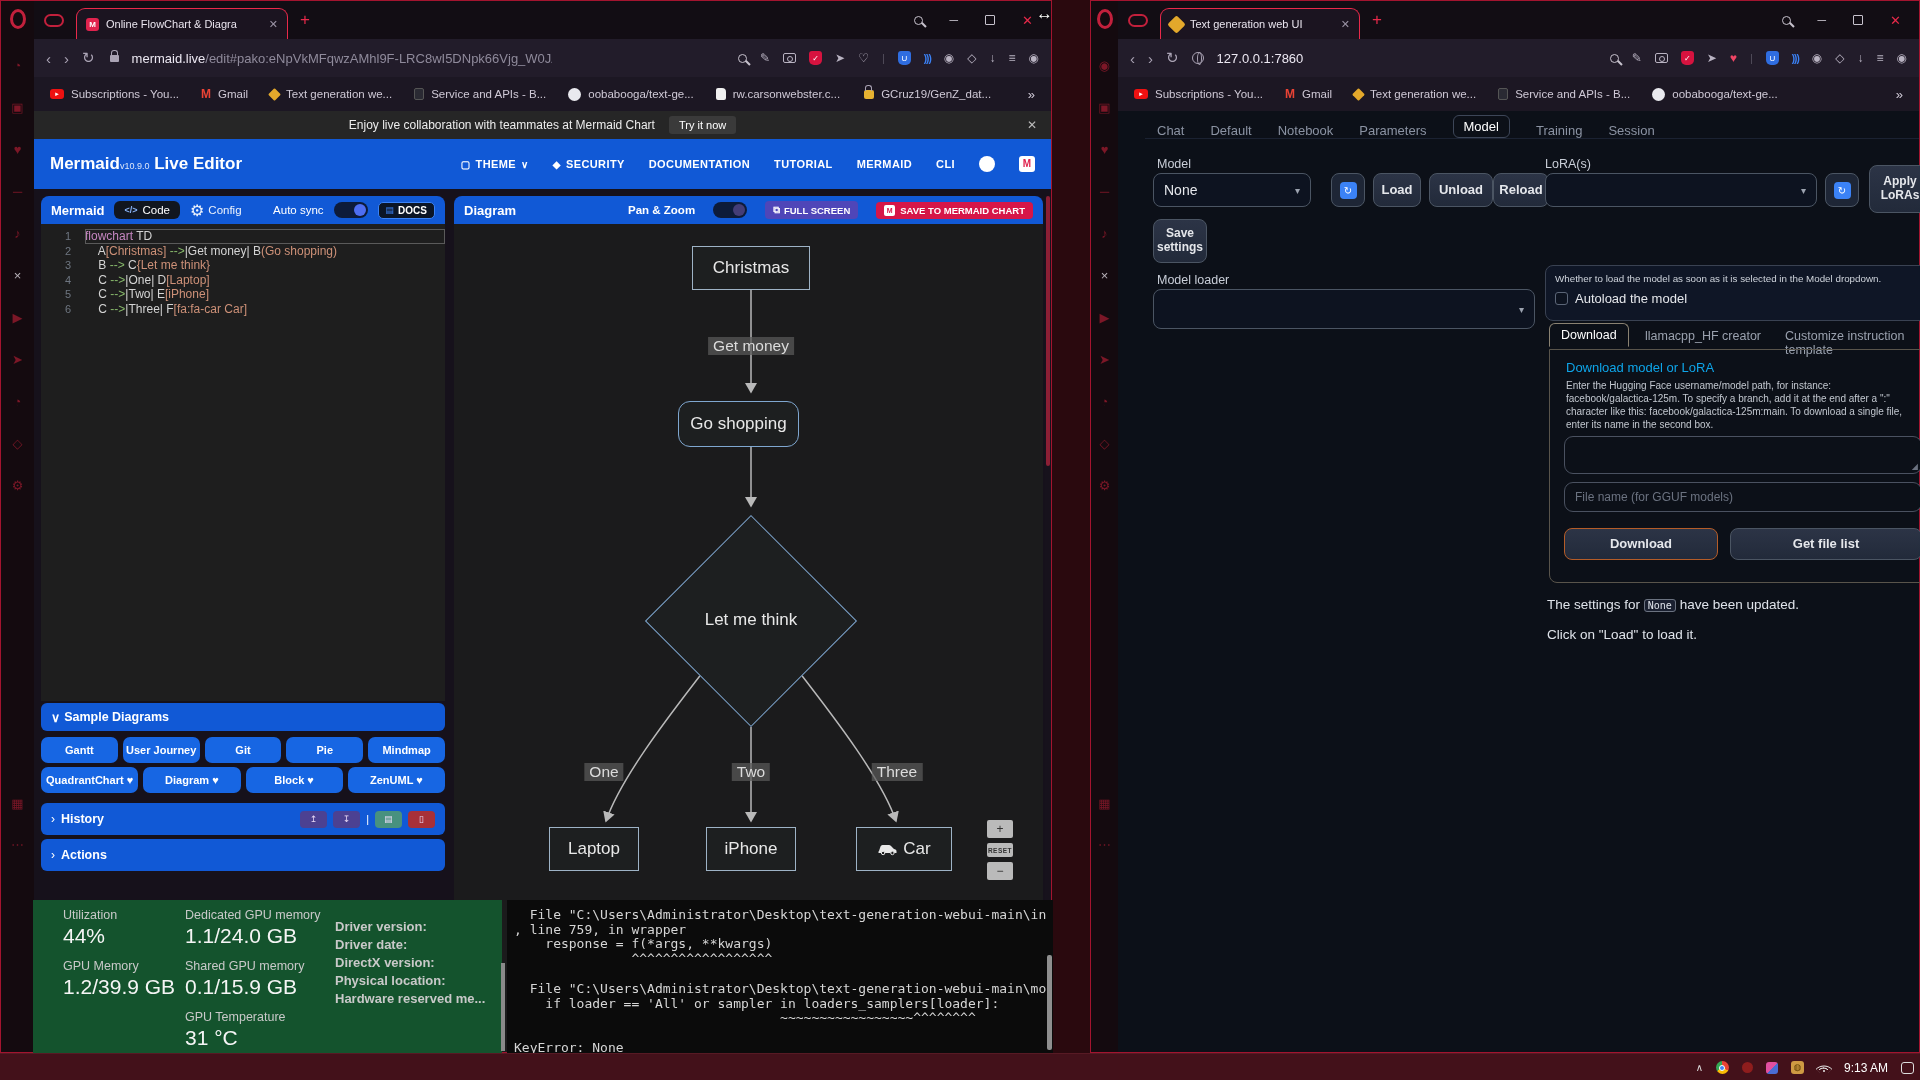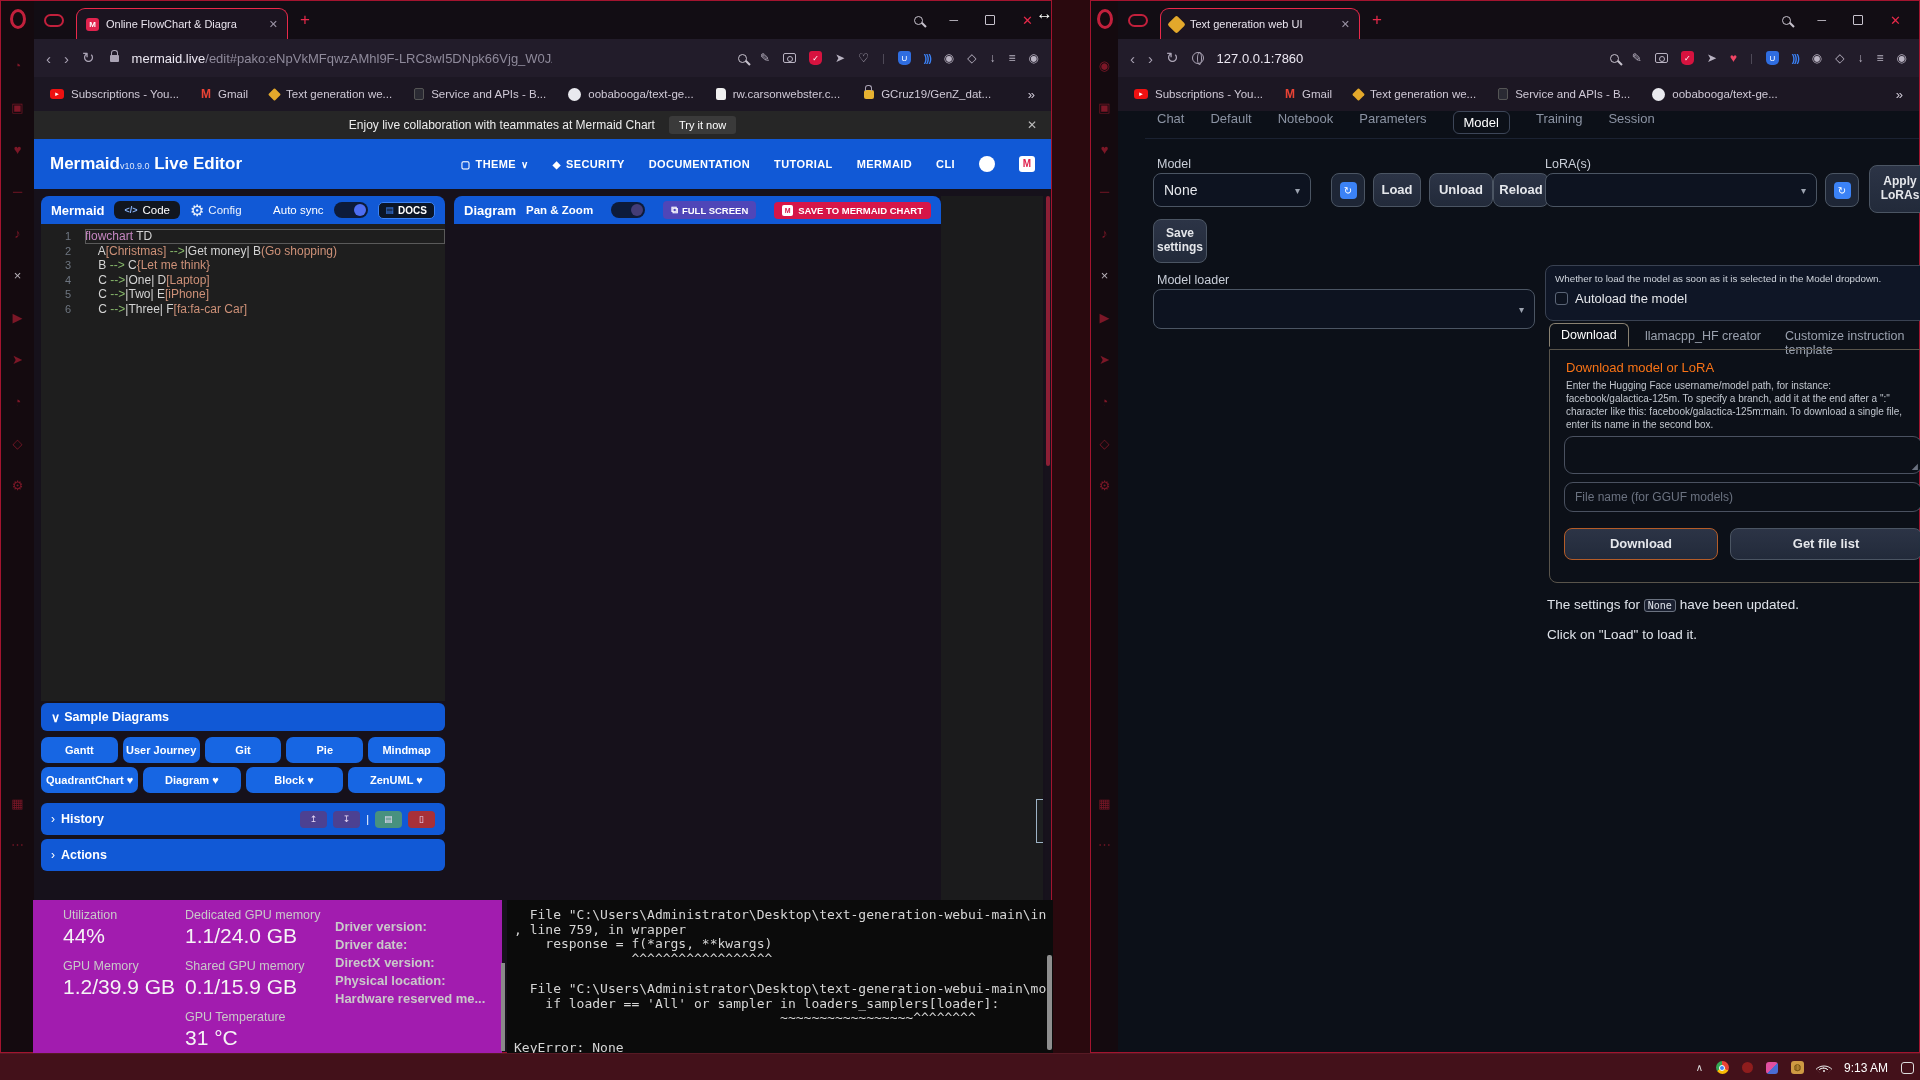--- a/index.html
+++ b/index.html
@@ -103,69 +103,69 @@
   .sbtn{flex:1;height:26px;background:#1766e3;border-radius:7px;color:#fff;font-size:11px;font-weight:bold;display:flex;align-items:center;justify-content:center;}
   .bar{height:32px;background:#1159d6;border-radius:6px;display:flex;align-items:center;padding:0 10px;color:#fff;gap:6px;flex:none;}
   .bar.hist{margin-top:10px;}
   .bar.act{margin-top:4px;}
   .bar .chev{font-size:12px;}
   .bar .t{font-weight:bold;font-size:12.5px;}
   .hbtns{margin-left:auto;display:flex;gap:6px;align-items:center;}
   .hbtn{width:27px;height:17px;border-radius:4px;color:#e8d9f5;font-size:9px;display:flex;align-items:center;justify-content:center;}
   .hb-purple{background:#4c4192;} .hb-green{background:#48917f;} .hb-red{background:#a83038;}
   .hsep{color:#fff;font-size:11px;}
-  .right-pane{flex:1;margin-left:9px;margin-right:8px;display:flex;flex-direction:row;}
+  .right-pane{flex:1;margin-left:9px;margin-right:8px;display:flex;flex-direction:column;}
   .dg-head{border-radius:8px 8px 0 0;}
   .dg-right{margin-left:auto;display:flex;align-items:center;gap:18px;}
   .dg-right .pz{font-size:11.5px;font-weight:bold;}
   .fsbtn{background:#4f46b8;border-radius:4px;padding:3px 8px;font-size:9.5px;font-weight:bold;display:flex;gap:4px;align-items:center;}
   .savebtn{background:#d61648;border-radius:4px;padding:3px 8px;font-size:9.5px;font-weight:bold;display:flex;gap:5px;align-items:center;}
   .savebtn .mi{width:11px;height:11px;background:#fff;border-radius:2px;color:#d61648;font-size:7px;font-weight:bold;text-align:center;line-height:11px;}
   .canvas{position:relative;flex:1;background:#1b1b1c;overflow:hidden;}
   .node{position:absolute;background:#1d1f20;border:1px solid #9eb3c6;color:#e8e8e8;font-size:17px;display:flex;align-items:center;justify-content:center;gap:6px;}
   .node.round{border-radius:12px;border-color:#7fa7d0;}
   .diamond{position:absolute;width:150px;height:150px;left:222px;top:322px;transform:rotate(45deg);background:#1d1f20;border:1px solid #7fa7d0;}
   .dlabel{position:absolute;left:197px;top:386px;width:200px;text-align:center;color:#e8e8e8;font-size:17px;}
   .elab{position:absolute;transform:translate(-50%,-50%);background:rgba(90,90,90,.72);color:#dcdcdc;font-size:15.5px;padding:0 5px;white-space:nowrap;}
   .zoomctl{position:absolute;left:533px;top:596px;display:flex;flex-direction:column;gap:5px;align-items:center;}
   .zbtn{width:26px;height:18px;background:rgba(214,214,214,.85);color:#333;border-radius:2px;font-size:12px;display:flex;align-items:center;justify-content:center;}
   .zbtn.reset{height:14px;font-size:6.5px;font-weight:bold;letter-spacing:.5px;}
   .vscroll{position:absolute;right:0;top:195px;bottom:0;width:6px;background:#17121c;}
   .vscroll .thumb{position:absolute;top:0;left:1px;width:4px;height:270px;background:#8c1f35;border-radius:2px;}
   
-  .gpu-panel{position:absolute;left:33px;top:900px;width:469px;height:153px;background:#a21caf;color:#c9c9c9;}
+  .gpu-panel{position:absolute;left:33px;top:900px;width:469px;height:153px;background:#14532d;color:#c9c9c9;}
   .gcol{position:absolute;top:8px;}
   .gstat .lab{font-size:12.5px;margin-bottom:2px;}
   .gstat .val{font-size:21px;color:#f5f5f5;margin-bottom:11px;}
   .gfields div{font-size:13px;line-height:18px;}
   .gpu-scroll{position:absolute;left:501px;top:963px;width:4px;height:88px;background:#8a8a8a;}
   .terminal{position:absolute;left:507px;top:900px;width:546px;height:153px;background:#0b0b0b;overflow:hidden;}
   .terminal pre{margin:-7px 0 0 0;padding:0 0 0 7px;font-family:"DejaVu Sans Mono",monospace;font-size:13px;line-height:14.8px;color:#d6d6d6;}
   .term-thumb{position:absolute;right:1px;top:55px;width:5px;height:95px;background:#8f8f8f;border-radius:2px;}
   
   .gradio{position:absolute;left:27px;right:0;top:110px;bottom:0;background:#0c1018;}
-  .gtabs{position:absolute;left:0;top:0;right:0;height:28px;display:flex;align-items:flex-start;gap:26px;padding-left:12px;border-bottom:1px solid #1b2232;}
+  .gtabs{position:absolute;left:0;top:0;right:0;height:28px;display:flex;align-items:flex-end;gap:26px;padding-left:12px;border-bottom:1px solid #1b2232;}
   .gtab{color:#8b93a3;font-size:13px;}
   .gtab.active{color:#fff;border:1px solid #3d4658;border-radius:6px;padding:3px 10px;}
   .glabel{position:absolute;color:#c9ced8;font-size:12.5px;}
   .dd{position:absolute;background:#0d1320;border:1px solid #4b5563;border-radius:8px;display:flex;align-items:center;padding:0 10px;color:#e5e7eb;font-size:14px;}
   .dd .caret{margin-left:auto;color:#9ca3af;font-size:10px;}
   .gbtn{position:absolute;background:linear-gradient(#2c3446,#222a3a);border:1px solid #4b5563;border-radius:8px;color:#e5e7eb;font-size:13px;font-weight:600;display:flex;align-items:center;justify-content:center;text-align:center;line-height:1.15;}
   .gbtn.orange{border-color:#b45c28;}
   .rbtn{position:absolute;width:34px;height:34px;background:#1e2636;border:1px solid #4b5563;border-radius:8px;display:flex;align-items:center;justify-content:center;}
   .rbtn .chip{width:17px;height:17px;background:#3b82f6;border-radius:4px;color:#fff;font-size:10px;display:flex;align-items:center;justify-content:center;}
   .infobox{position:absolute;background:#0f1626;border:1px solid #3a4252;border-radius:8px;padding:7px 9px;}
   .infobox .t1{color:#cfd4dc;font-size:9.8px;}
   .cbrow{display:flex;align-items:center;gap:7px;margin-top:7px;}
   .cbox{width:13px;height:13px;border:1px solid #5b6577;border-radius:3px;background:#0d1320;}
   .cbrow .t{color:#e5e7eb;font-size:13px;}
   .dltab-active{position:absolute;border:1px solid #8a8272;border-bottom-color:#0c1018;border-radius:6px 6px 0 0;padding:4px 11px;color:#fff;font-size:12.5px;background:#0c1018;z-index:2;}
   .dltab{position:absolute;color:#9aa1ae;font-size:12.5px;}
   .dlpanel{position:absolute;border:1px solid #59544b;border-radius:0 8px 8px 8px;}
-  .dlpanel .hd{position:absolute;left:16px;top:10px;color:#f97316;font-size:13px;}
+  .dlpanel .hd{position:absolute;left:16px;top:10px;color:#0ea5e9;font-size:13px;}
   .dlpanel .desc{position:absolute;left:16px;top:29px;width:350px;color:#c2c7cf;font-size:10px;line-height:13px;}
   .gta{position:absolute;background:#0c1018;border:1px solid #4a5160;border-radius:9px;}
   .gta .grip{position:absolute;right:3px;bottom:2px;color:#6b7280;font-size:8px;}
   .ginput{position:absolute;background:#0c1018;border:1px solid #4a5160;border-radius:9px;color:#e5e7eb;font-size:12px;padding:0 10px;outline:none;}
   .ginput::placeholder{color:#6b7280;}
   .gstatus{position:absolute;color:#dfe3ea;font-size:13.5px;}
   .codechip{border:1px solid #6b7280;border-radius:3px;padding:0 3px;font-family:"DejaVu Sans Mono",monospace;font-size:10px;background:#1a2030;}
   
   .taskbar{position:absolute;left:0;bottom:0;width:1920px;height:27px;background:#43111a;border-top:1px solid #571a24;}
   .tray{position:absolute;right:6px;top:0;height:27px;display:flex;align-items:center;gap:13px;}

